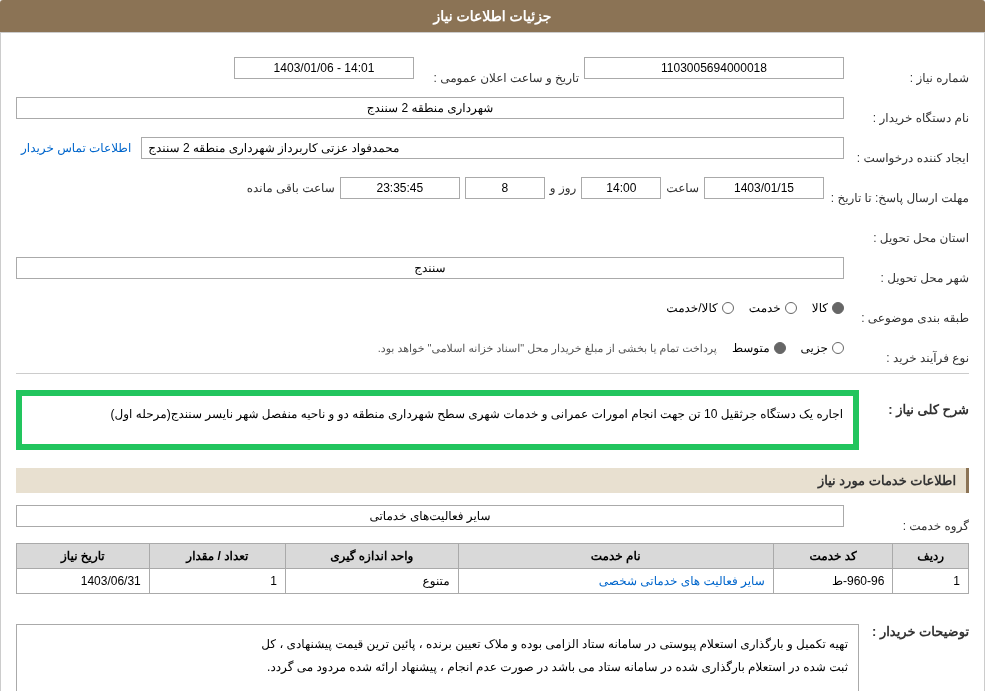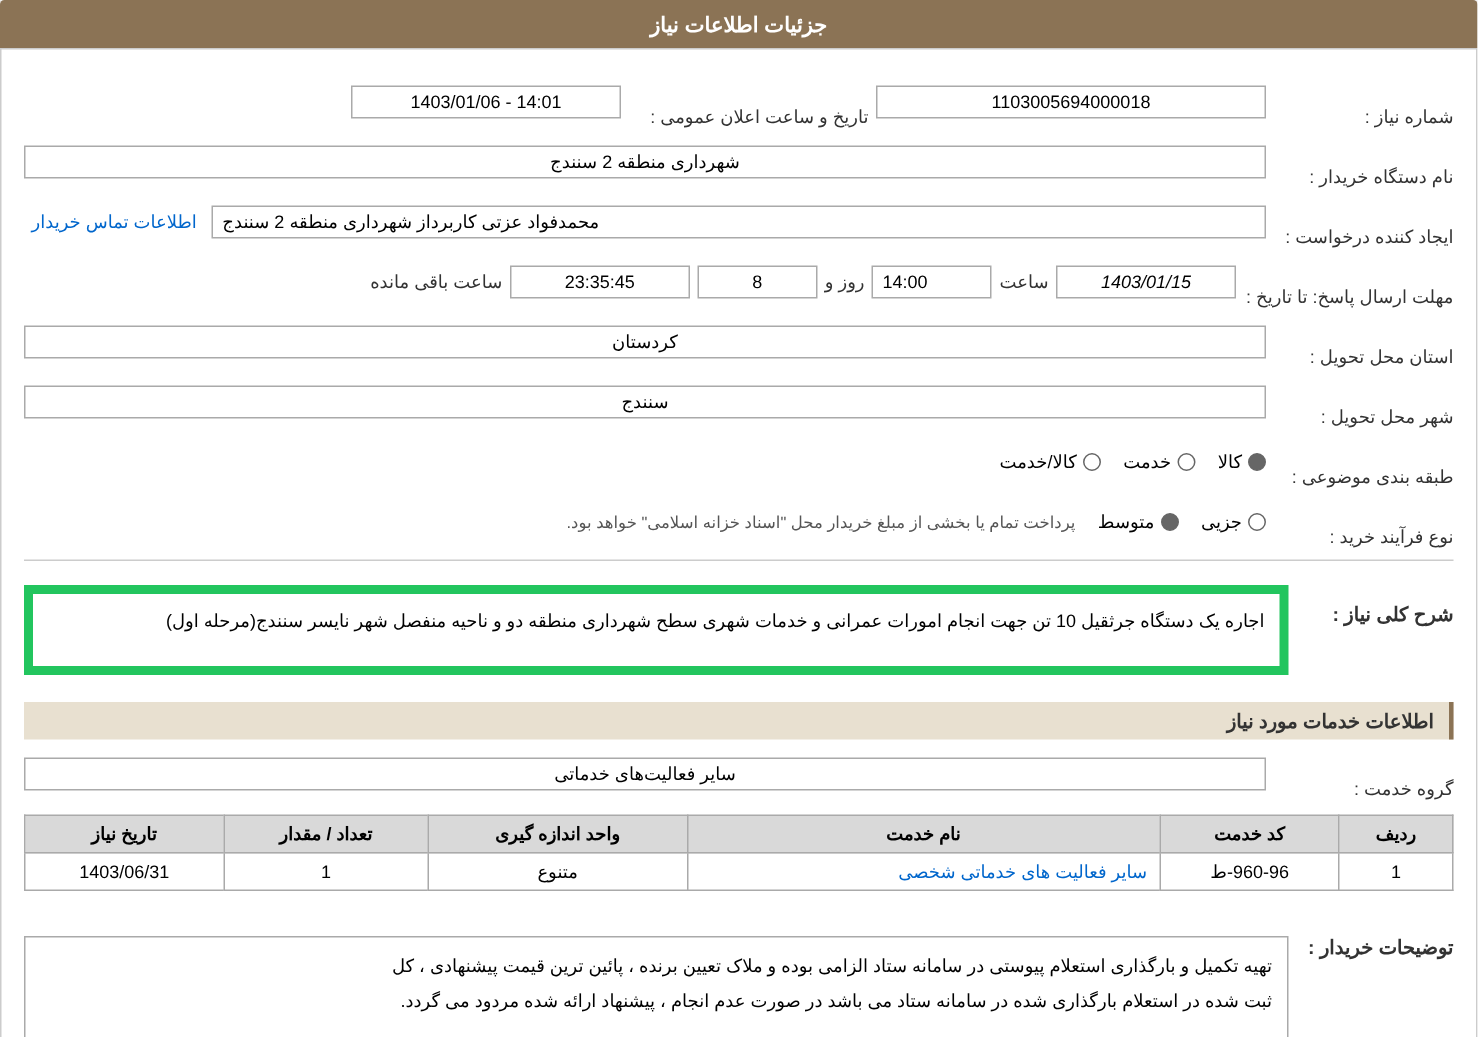--- a/index.html
+++ b/index.html
@@ -119,21 +119,20 @@
     }
     table th {
       border: 1px solid #aaa;
       padding: 5px 8px;
       text-align: center;
       font-weight: bold;
     }
     table td {
       border: 1px solid #aaa;
       padding: 5px 8px;
-      text-align: center;
     }
     table tbody tr:nth-child(even) {
       background: #f5f5f5;
     }
     .notes-box {
       border: 1px solid #aaa;
       background: #fff;
       padding: 8px 10px;
       margin: 20px 0;
       font-size: 12px;
@@ -188,32 +187,31 @@
     </div>
 
     <div class="info-row">
       <span class="label">ایجاد کننده درخواست :</span>
       <div class="value-box fill" style="text-align:left; padding-right:5px;">محمدفواد عزتی کاربرداز شهرداری منطقه 2 سنندج</div>
       <a class="blue-link" style="white-space:nowrap; padding: 0 5px;">اطلاعات تماس خریدار</a>
     </div>
 
     <div class="info-row">
       <span class="label" style="min-width:140px;">مهلت ارسال پاسخ: تا تاریخ :</span>
-      <div class="value-box small" style="text-align:center; direction:ltr;font-style:italic;">1403/01/15</div>
+      <div class="value-box small" style="text-align:center; direction:ltr;">1403/01/15</div>
       <span class="inline-label">ساعت</span>
-      <div class="value-box xsmall" style="direction:ltr;">14:00</div>
+      <div class="value-box xsmall" style="text-align:center; direction:ltr;">14:00</div>
       <span class="inline-label">روز و</span>
       <div class="value-box xsmall" style="text-align:center;">8</div>
       <div class="value-box small" style="text-align:center; direction:ltr;">23:35:45</div>
       <span class="inline-label">ساعت باقی مانده</span>
     </div>
 
     <div class="info-row">
       <span class="label">استان محل تحویل :</span>
-      <div class="value-box fill" style="text-align:center;">کردستان</div>
     </div>
 
     <div class="info-row">
       <span class="label">شهر محل تحویل :</span>
       <div class="value-box fill" style="text-align:center;">سنندج</div>
     </div>
 
     <div class="info-row">
       <span class="label">طبقه بندی موضوعی :</span>
       <div class="radio-group">

